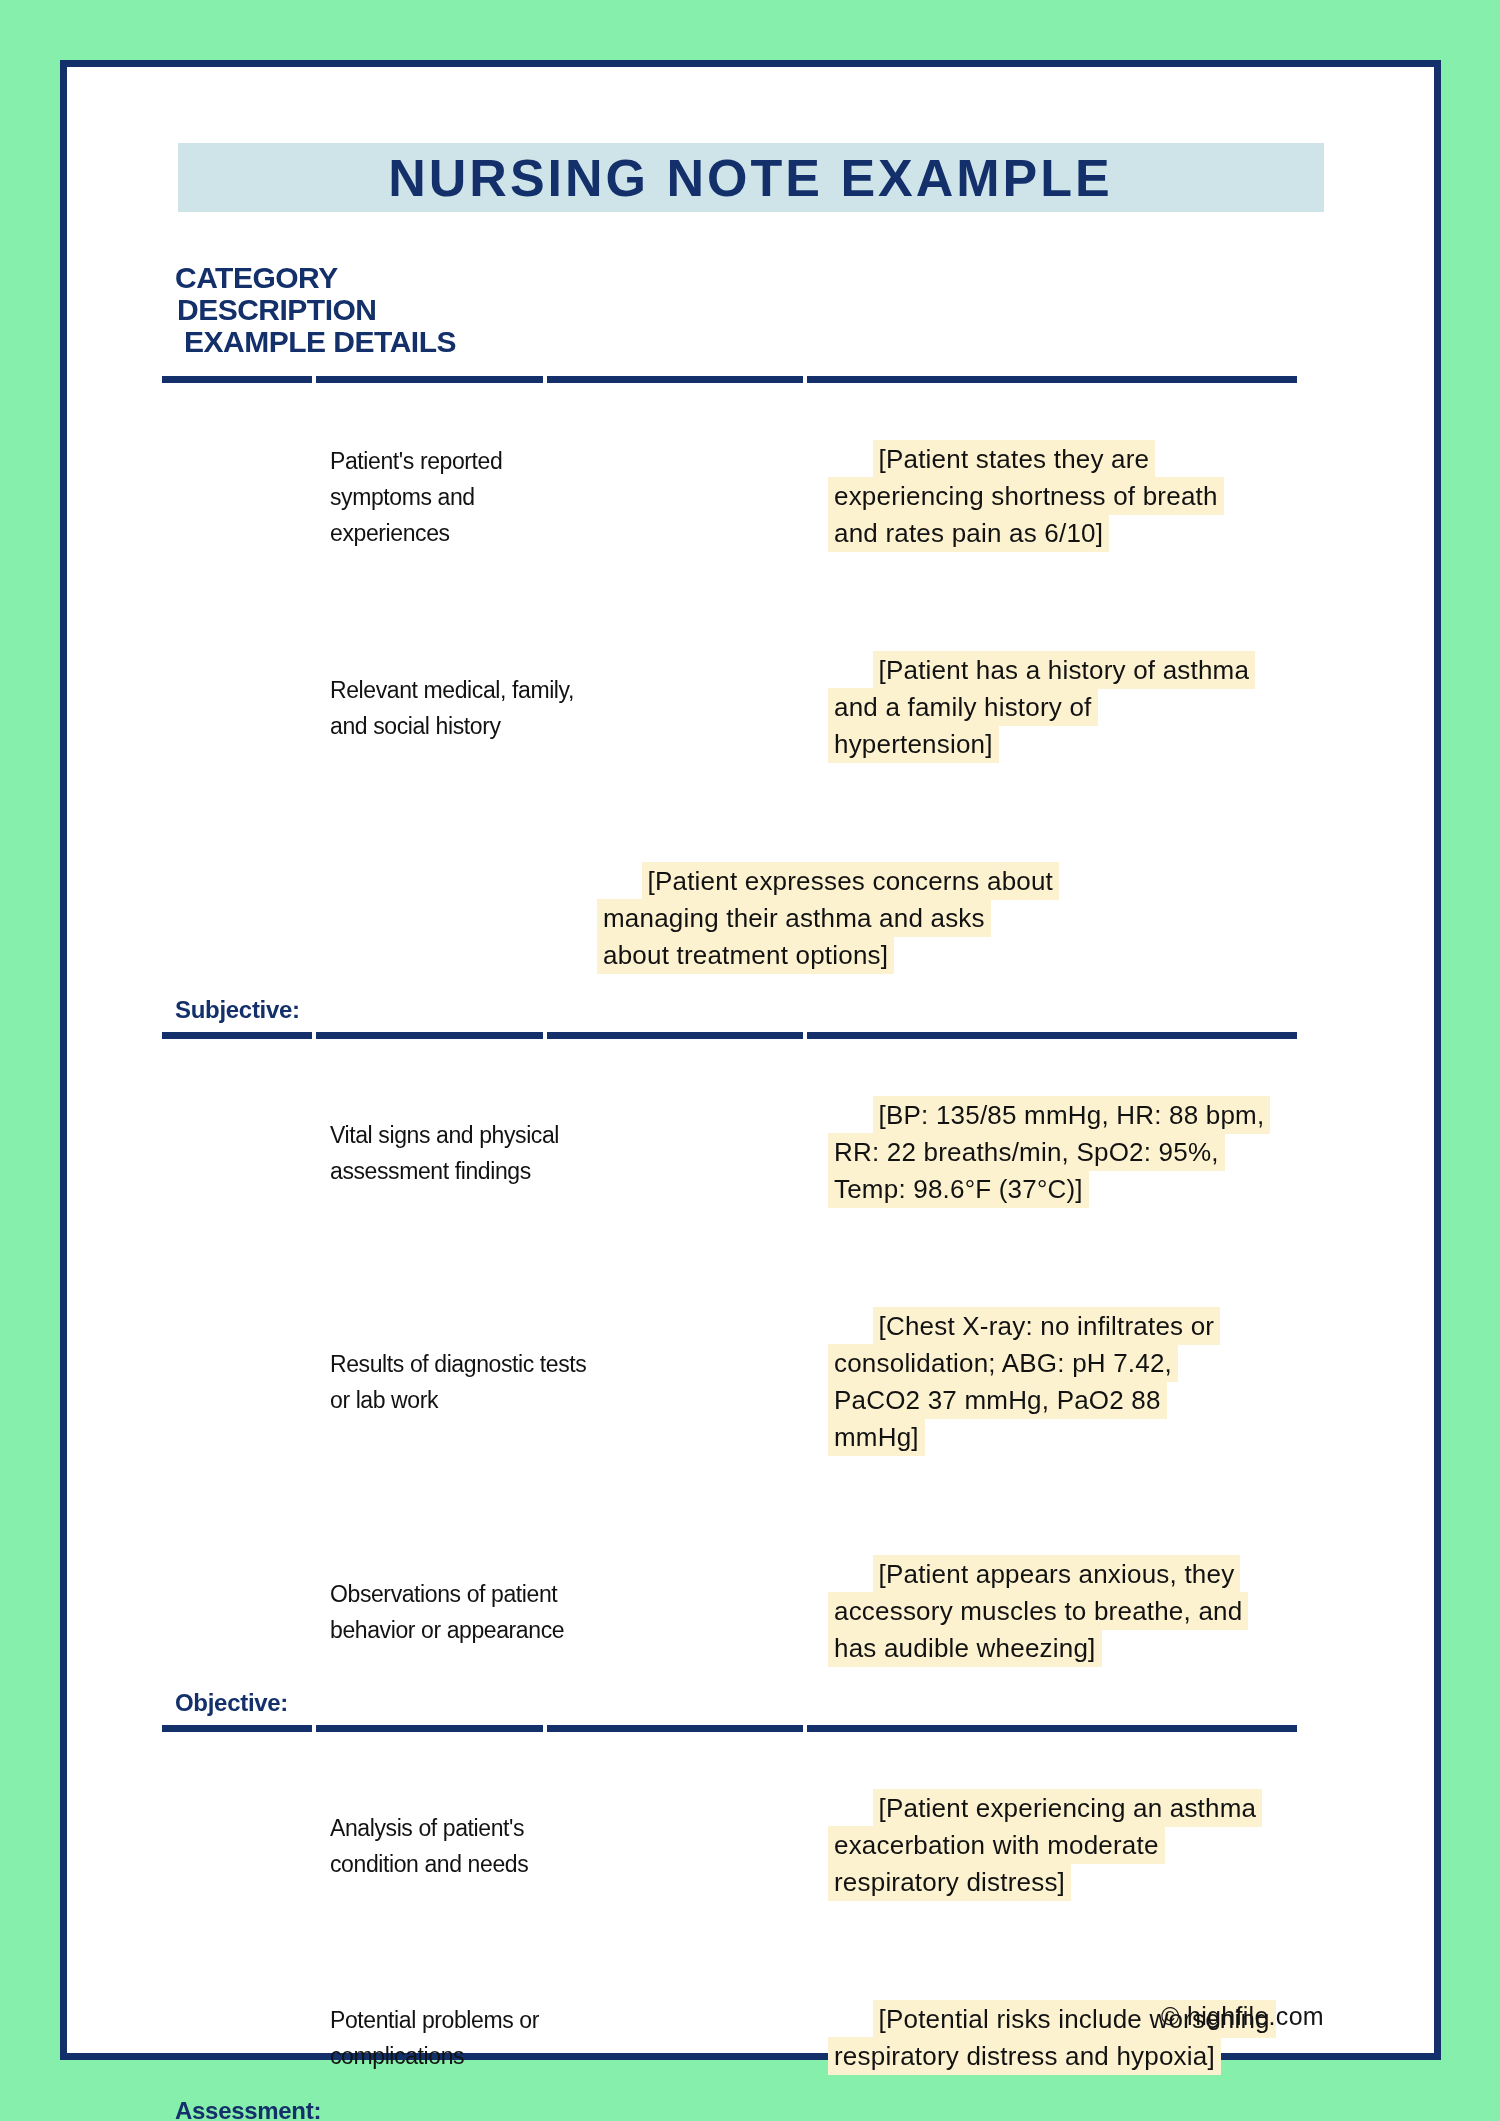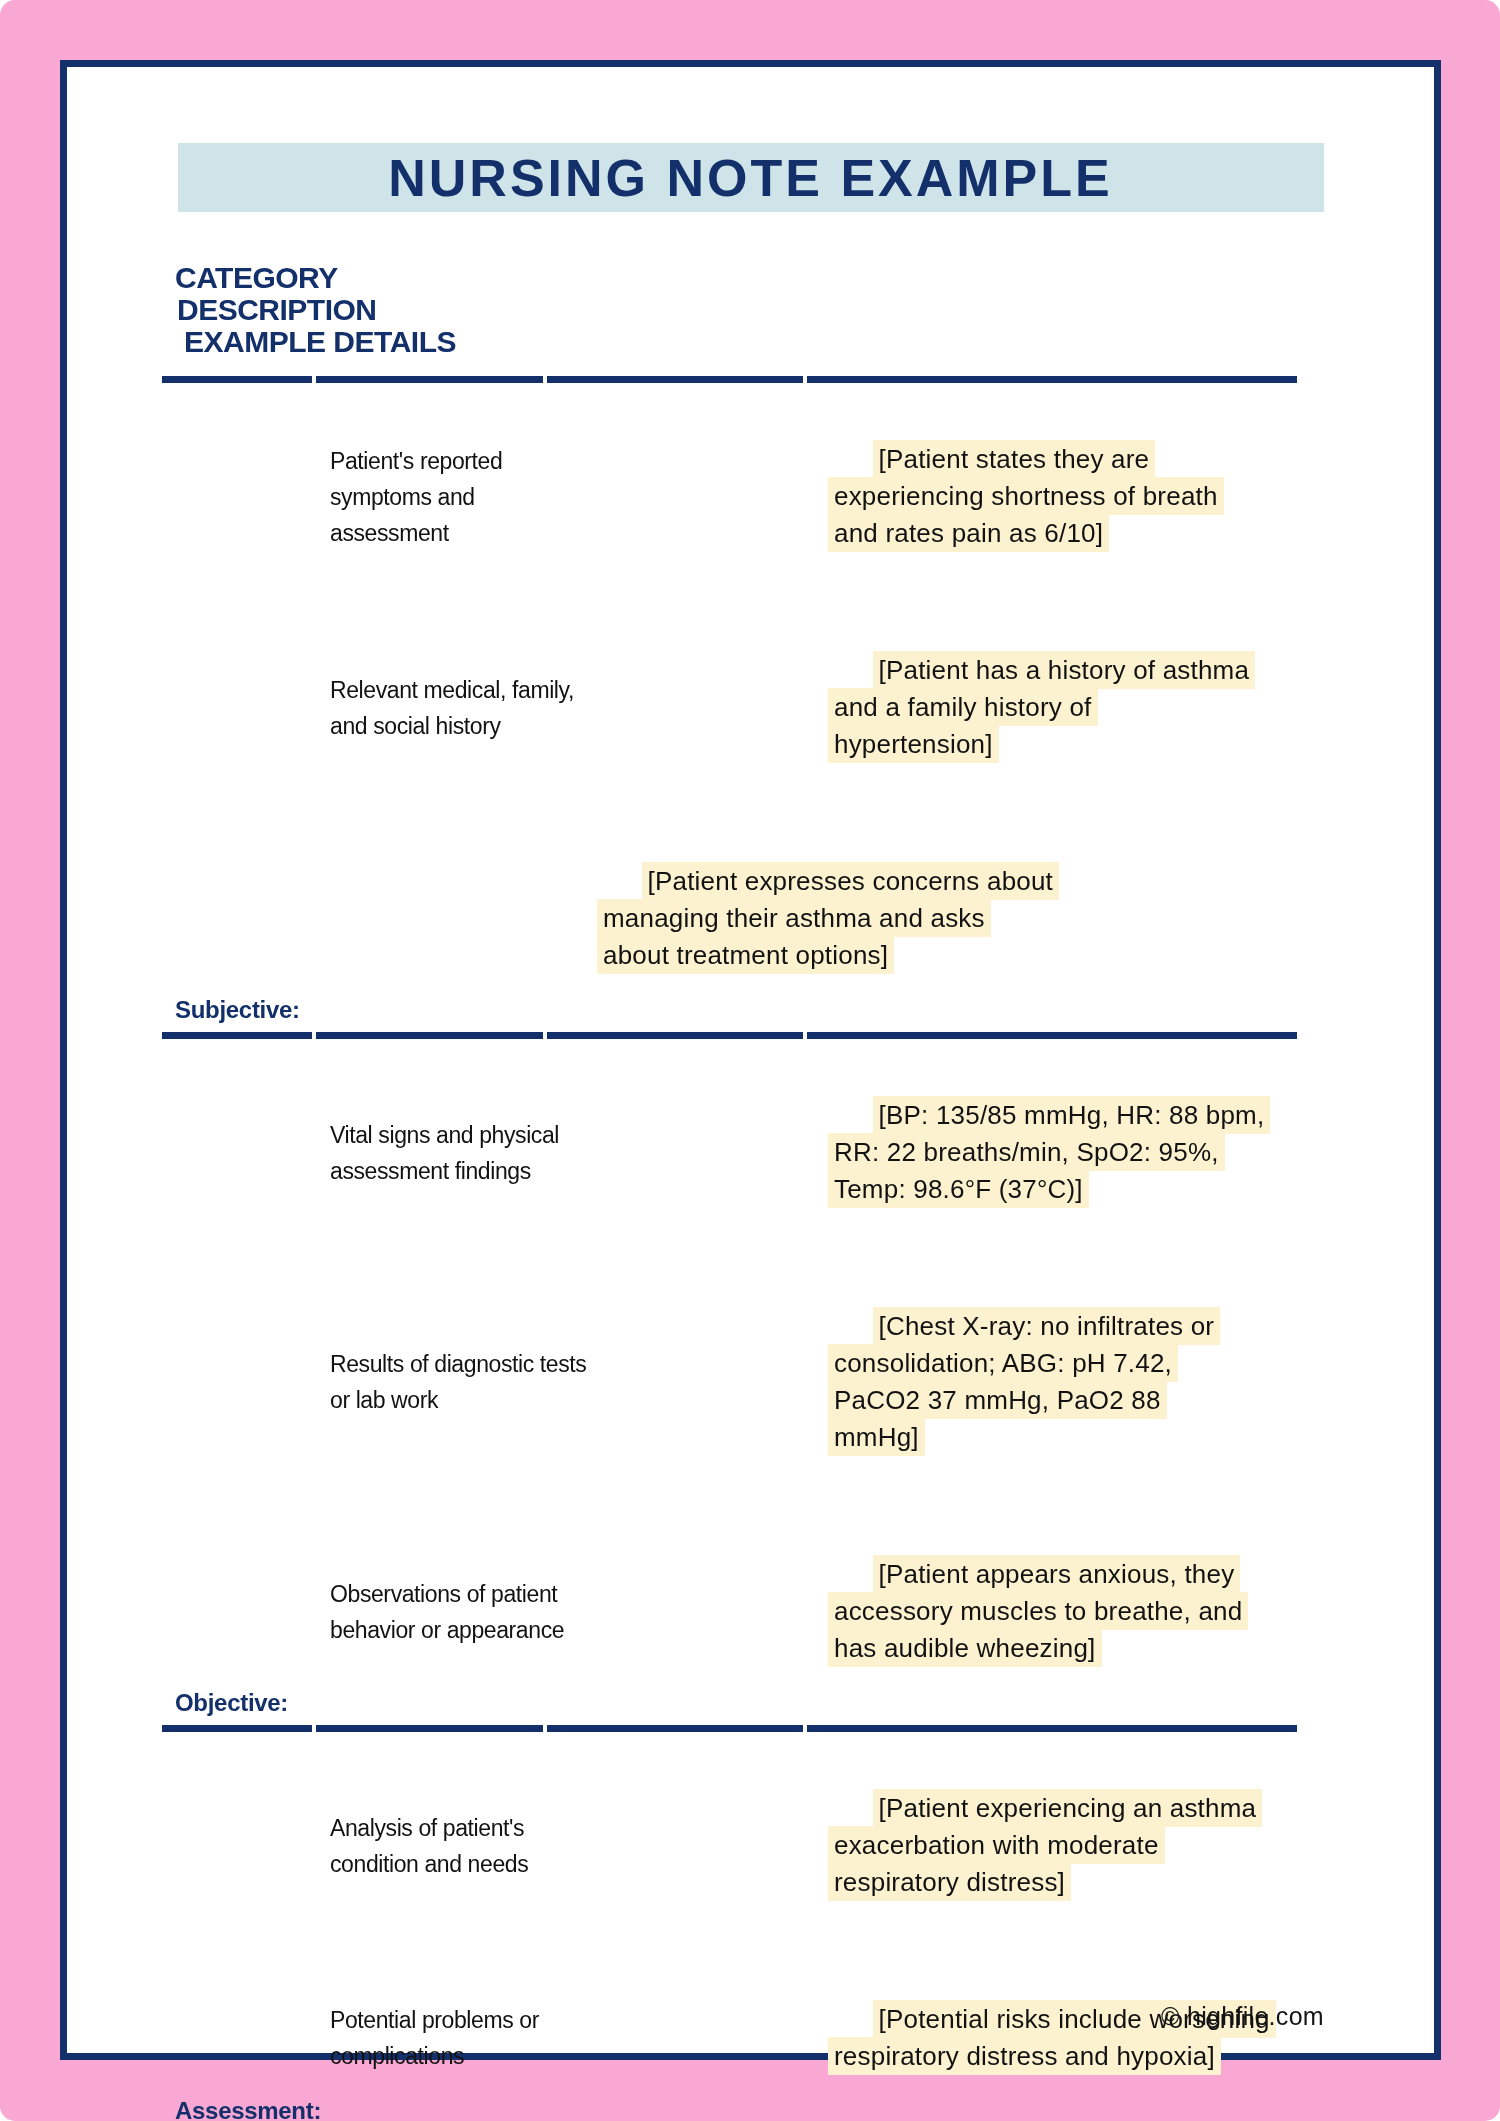--- a/index.html
+++ b/index.html
@@ -3,21 +3,21 @@
 <meta charset="utf-8">
 <style>
   :root{
     --navy:#13306B;
     --titlebg:#CFE4E9;
     --hl:#FCF2D0;
     --ink:#121212;
   }
   html,body{margin:0;padding:0;background:#fff;}
   body{font-family:"Liberation Sans","DejaVu Sans",sans-serif;}
-  .canvas{position:relative;width:1500px;height:2121px;background:#f9a8d4;overflow:hidden;border-radius:15px;}
+  .canvas{position:relative;width:1500px;height:2121px;background:#86efac;overflow:hidden;}
   .frame{position:absolute;left:60px;top:60px;width:1381px;height:2000px;
          border:7px solid var(--navy);box-sizing:border-box;background:#fff;}
   .title-bar{width:1146px;height:69px;margin:76px auto 0;background:var(--titlebg);
              display:flex;align-items:center;justify-content:center;}
   .title{font-size:52px;font-weight:bold;color:var(--navy);letter-spacing:3px;white-space:nowrap;}
   .note-table{width:1135px;margin:50px 0 0 95px;}
   .head-row{display:flex;line-height:32px;margin-bottom:18px;flex-direction:column;}
   .hc{font-weight:bold;color:var(--navy);font-size:30px;letter-spacing:-0.5px;box-sizing:border-box;white-space:nowrap;}
   .hc.c1{width:153px;padding-left:13px;}
   .hc.c2{width:491px;padding-left:15px;}
@@ -61,21 +61,21 @@
       <div class="sep"></div>
       <div id="sections">
   <section class="sect">
     <div class="cat-cell">
       <span class="cat-label">Subjective:</span>
     </div>
     <div class="rows">
   <div class="row">
     <div class="desc-cell">Patient's reported
 symptoms and
-assessment</div>
+experiences</div>
     <div class="spacer"></div>
     <div class="ex-cell">
       <span class="hl">[Patient states they are
 experiencing shortness of breath
 and rates pain as 6/10]</span>
     </div>
   </div>
 
   <div class="row">
     <div class="desc-cell">Relevant medical, family,

